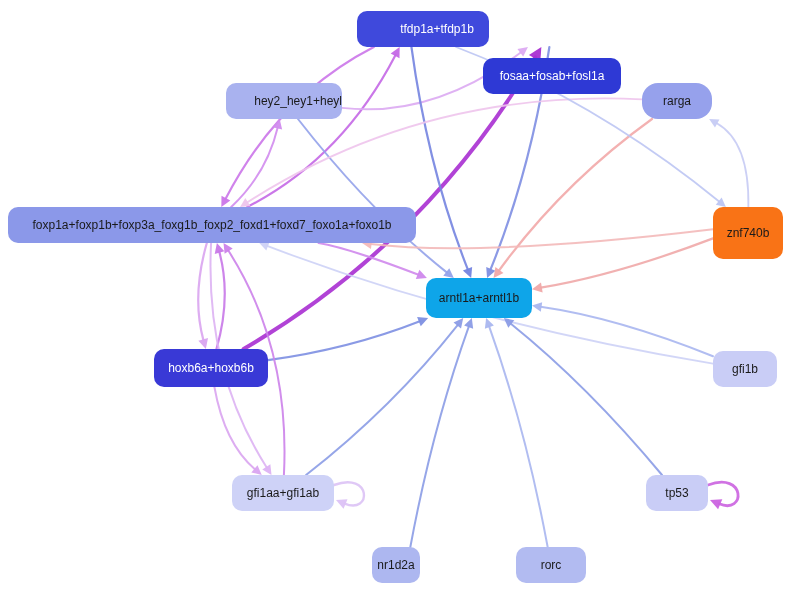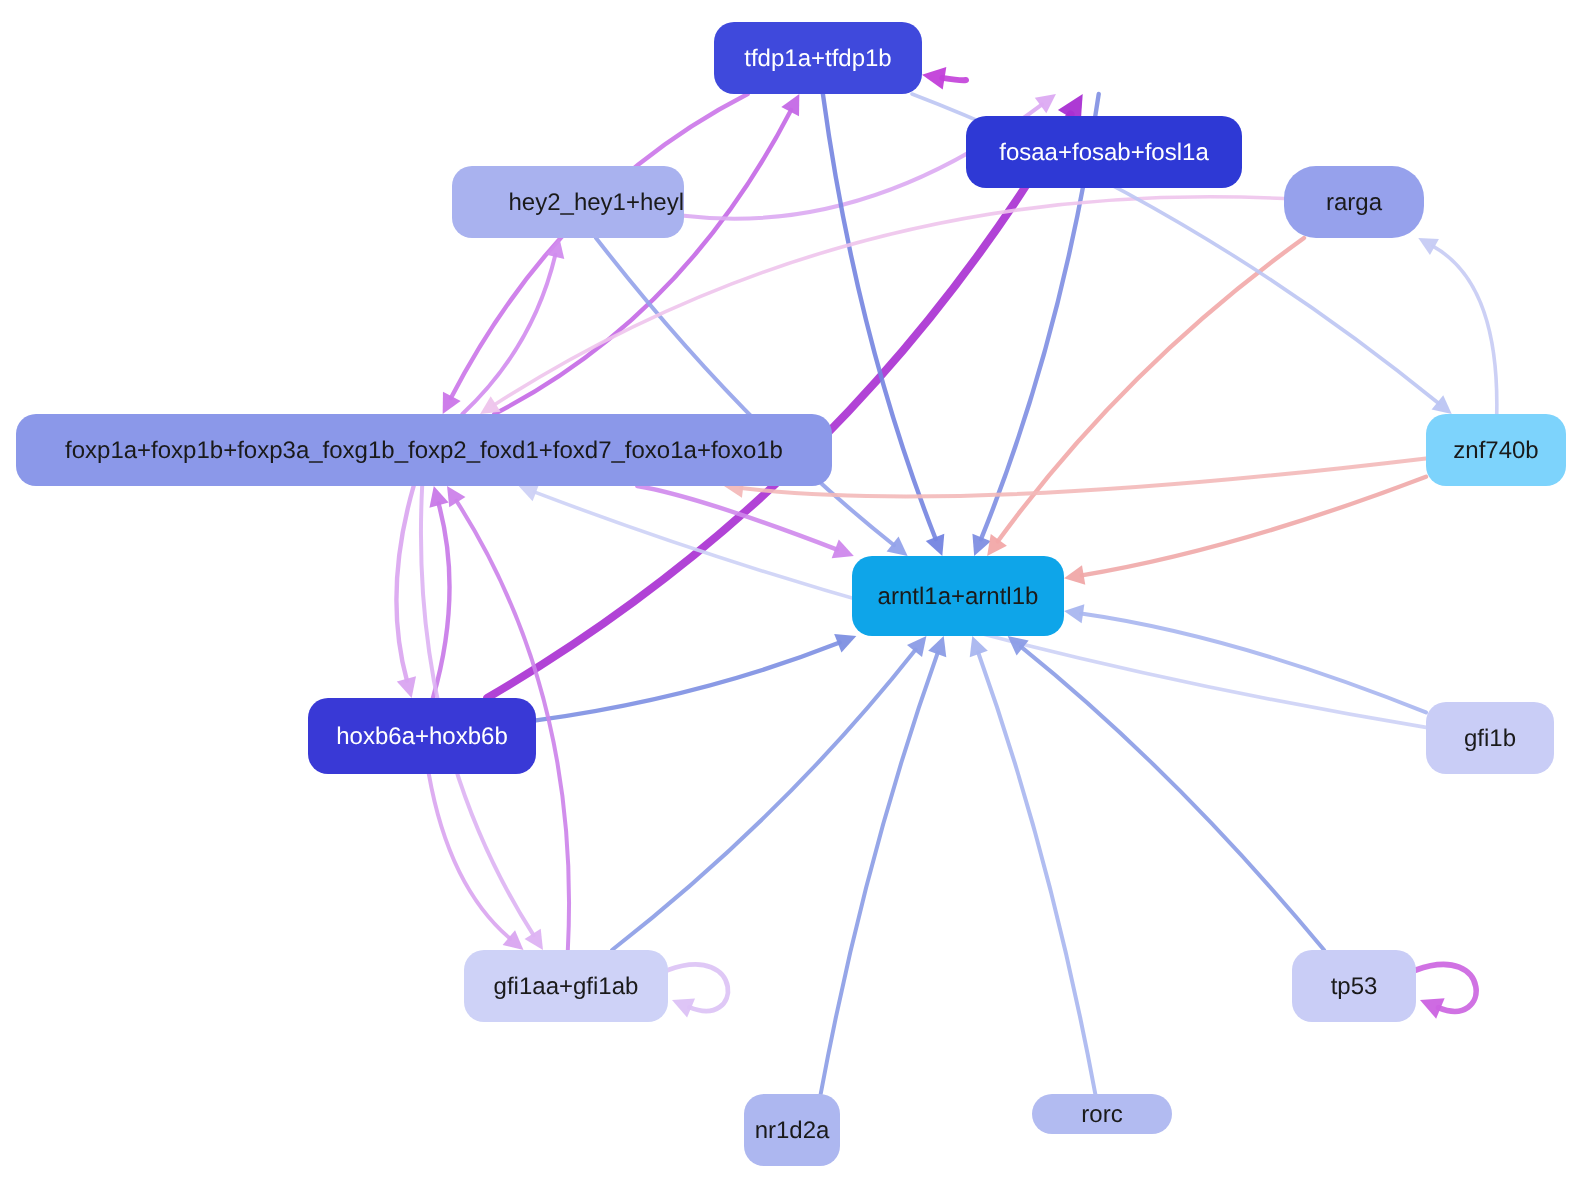--- a/index.html
+++ b/index.html
@@ -71,53 +71,53 @@
       <path d="M 211.08613098514033 243 Q 204.62 370.36 266.84327866622164 467.7198226030291" stroke="#ddb2f3" stroke-width="2"></path>
       <polygon points="271.49608610567515,475 262.28175706352073,469.4958070252843 270.3708430601551,464.3260209814471" fill="#ddb2f3"></polygon>
       <path d="M 214.39915186853963 387 Q 224.5 443.46 255.15101502133416 469.41643220781015" stroke="#d9a4f0" stroke-width="2"></path>
       <polygon points="261.74444893015743,475 251.31642914691503,472.4590546246909 257.52039336045925,465.13301694822064" fill="#d9a4f0"></polygon>
       <path d="M 334 485 C 372 471, 372 515, 344.5735384615385 503.5723076923077" stroke="#dcc2f5" stroke-width="2.4"></path>
       <polygon points="336,500 347.51076923076926,499.2061538461538 343.5415384615385,508.7323076923077" fill="#dcc2f5"></polygon>
       <path d="M 708 485 C 746 471, 746 515, 719.1716923076923 503.82153846153847" stroke="#cb63e0" stroke-width="2.8"></path>
       <polygon points="710,500 722.3138461538462,499.15076923076924 718.0676923076923,509.34153846153845" fill="#cb63e0"></polygon>
     </svg>
   <div>
-      <div class="node" style="left: 357px; top: 11px; width: 104px; height: 36px; background: rgb(63, 73, 220); color: rgb(255, 255, 255);">
+      <div class="node" style="left: 357px; top: 11px; width: 104px; height: 36px; background: rgb(63, 73, 220); color: rgb(255, 255, 255); padding-left: 28px;">
         <span>tfdp1a+tfdp1b</span>
       </div>
       <div class="node" style="left: 483px; top: 11px; width: 138px; height: 36px; background: rgb(46, 57, 213); color: rgb(255, 255, 255); margin-top: 47px;">
         <span>fosaa+fosab+fosl1a</span>
       </div>
       <div class="node" style="left: 226px; top: 83px; width: 116px; height: 36px; background: rgb(169, 178, 239); color: rgb(26, 26, 26); justify-content: flex-end;">
         <span>hey2_hey1+heyl</span>
       </div>
       <div class="node" style="left: 642px; top: 83px; width: 70px; height: 36px; background: rgb(150, 161, 236); color: rgb(26, 26, 26); border-radius: 16px;">
         <span>rarga</span>
       </div>
       <div class="node" style="left: 8px; top: 207px; width: 408px; height: 36px; background: rgb(139, 152, 233); color: rgb(26, 26, 26);">
         <span>foxp1a+foxp1b+foxp3a_foxg1b_foxp2_foxd1+foxd7_foxo1a+foxo1b</span>
       </div>
-      <div class="node" style="left: 713px; top: 207px; width: 70px; height: 36px; background: #7dd3fc; color: rgb(26, 26, 26);">
+      <div class="node" style="left: 713px; top: 207px; width: 70px; height: 52px; background: #f97316; color: rgb(26, 26, 26);">
         <span>znf740b</span>
       </div>
       <div class="node" style="left: 426px; top: 278px; width: 106px; height: 40px; background: #0ea5e9; color: rgb(26, 26, 26);">
         <span>arntl1a+arntl1b</span>
       </div>
       <div class="node" style="left: 154px; top: 349px; width: 114px; height: 38px; background: rgb(57, 57, 214); color: rgb(255, 255, 255);">
         <span>hoxb6a+hoxb6b</span>
       </div>
       <div class="node" style="left: 713px; top: 351px; width: 64px; height: 36px; background: rgb(201, 205, 246); color: rgb(26, 26, 26);">
         <span>gfi1b</span>
       </div>
       <div class="node" style="left: 232px; top: 475px; width: 102px; height: 36px; background: rgb(206, 210, 247); color: rgb(26, 26, 26); text-align: right;">
         <span>gfi1aa+gfi1ab</span>
       </div>
       <div class="node" style="left: 646px; top: 475px; width: 62px; height: 36px; background: rgb(201, 205, 246); color: rgb(26, 26, 26);">
         <span>tp53</span>
       </div>
       <div class="node" style="left: 372px; top: 547px; width: 48px; height: 36px; background: rgb(173, 183, 240); color: rgb(26, 26, 26);">
         <span>nr1d2a</span>
       </div>
-      <div class="node" style="left: 516px; top: 547px; width: 70px; height: 20px; background: rgb(178, 187, 241); color: rgb(26, 26, 26);">
+      <div class="node" style="left: 516px; top: 547px; width: 70px; height: 36px; background: rgb(178, 187, 241); color: rgb(26, 26, 26);">
         <span>rorc</span>
       </div>
     </div>
 </div>
 
 </body></html>

